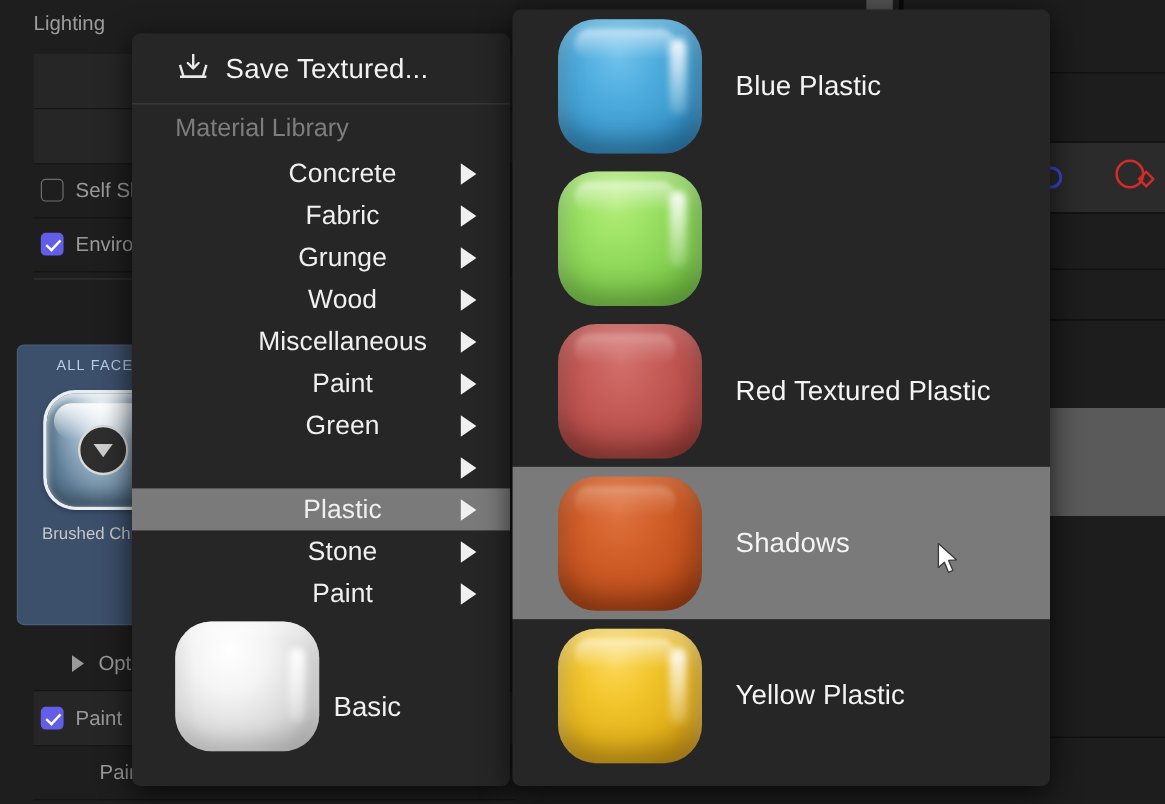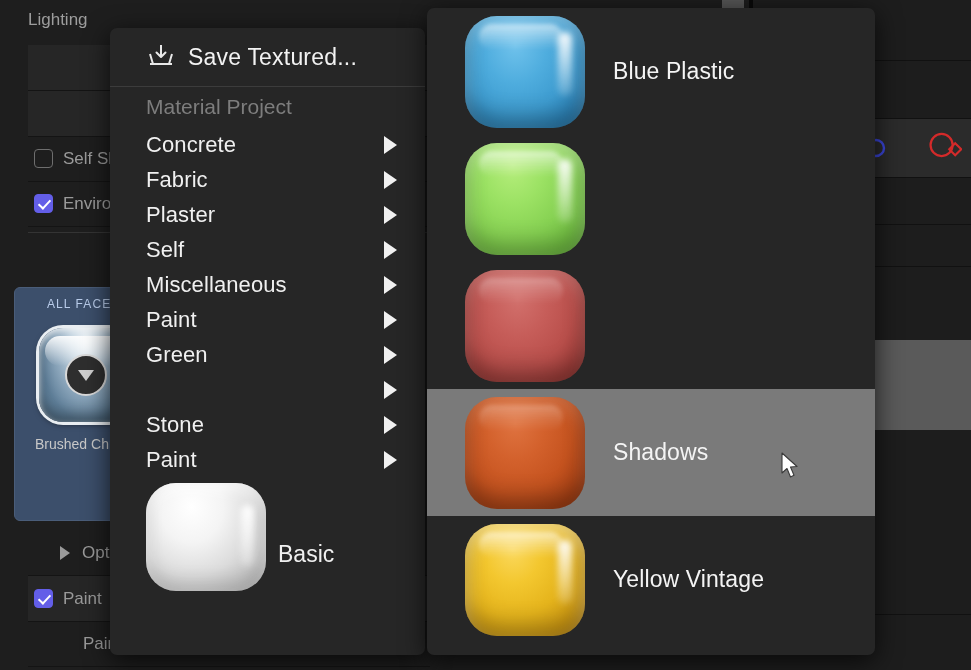--- a/index.html
+++ b/index.html
@@ -58,21 +58,21 @@
     background:#262626;border-radius:7px;
     box-shadow:0 6px 26px rgba(0,0,0,.72);
     overflow:hidden;
   }
   .menu-top{height:58px;position:relative;}
   .save-item{position:absolute;left:0;top:0;width:315px;height:58px;display:flex;align-items:center;}
   .save-icon{margin-left:36px;width:30px;height:30px;position:relative;flex:none;}
   .save-label{margin-left:12px;color:#f2f2f2;font-size:23px;letter-spacing:.2px;}
   .sep{height:1px;background:#3c3c3c;margin:0;}
   .lib-header{height:40px;display:flex;align-items:center;color:#7d7d7d;font-size:21px;padding-left:36px;}
-  .mrow{height:35px;display:flex;align-items:center;position:relative;}
+  .mrow{height:35px;display:flex;align-items:center;position:relative;justify-content:center;}
   .mrow .mlabel{padding-left:36px;color:#f0f0f0;font-size:22px;letter-spacing:.1px;}
   .mrow .arrow{position:absolute;right:28px;top:50%;transform:translateY(-50%);
     width:0;height:0;border-top:9px solid transparent;border-bottom:9px solid transparent;
     border-left:13px solid #f0f0f0;}
   .mrow.selected{background:#7a7a7a;}
   .basic-row{height:120px;display:flex;align-items:center;position:relative;}
   .basic-sw{margin-left:36px;width:120px;height:108px;border-radius:30px;flex:none;position:relative;
     background:radial-gradient(ellipse at 38% 22%, #ffffff 0%, #f4f4f4 30%, #dcdcdc 58%, #bcbcbc 82%, #a8a8a8 100%);
     box-shadow:inset 0 -10px 18px rgba(0,0,0,.12), inset 0 8px 14px rgba(255,255,255,.6);}
   .basic-sw::after{content:"";position:absolute;right:12px;top:22px;width:13px;height:62px;border-radius:9px;
@@ -200,51 +200,55 @@
             <path d="M4 12 L7 22 L23 22 L26 12" stroke="#e8e8e8" stroke-width="2" fill="none" stroke-linejoin="round"></path>
             <path d="M4 22 L26 22" stroke="#e8e8e8" stroke-width="2" fill="none"></path>
           </svg>
         </span>
         <span class="save-label">Save Textured...</span>
       </div>
     </div>
 
     <div class="sep"></div>
 
-    <div class="lib-header">Material Project</div>
+    <div class="lib-header">Material Library</div>
 
     <div class="mrow">
       <span class="mlabel">Concrete</span>
       <span class="arrow"></span>
     </div>
     <div class="mrow">
       <span class="mlabel">Fabric</span>
       <span class="arrow"></span>
     </div>
     <div class="mrow">
-      <span class="mlabel">Plaster</span>
-      <span class="arrow"></span>
-    </div>
-    <div class="mrow">
-      <span class="mlabel">Self</span>
+      <span class="mlabel">Grunge</span>
+      <span class="arrow"></span>
+    </div>
+    <div class="mrow">
+      <span class="mlabel">Wood</span>
       <span class="arrow"></span>
     </div>
     <div class="mrow">
       <span class="mlabel">Miscellaneous</span>
       <span class="arrow"></span>
     </div>
     <div class="mrow">
       <span class="mlabel">Paint</span>
       <span class="arrow"></span>
     </div>
     <div class="mrow">
       <span class="mlabel">Green</span>
       <span class="arrow"></span>
     </div>
     <div class="mrow">
+      <span class="arrow"></span>
+    </div>
+    <div class="mrow selected">
+      <span class="mlabel">Plastic</span>
       <span class="arrow"></span>
     </div>
     <div class="mrow">
       <span class="mlabel">Stone</span>
       <span class="arrow"></span>
     </div>
     <div class="mrow">
       <span class="mlabel">Paint</span>
       <span class="arrow"></span>
     </div>
@@ -272,37 +276,38 @@
         <span class="toph"></span>
         <span class="gloss"></span>
       </span>
     </div>
 
     <div class="srow">
       <span class="sw" style="background:radial-gradient(ellipse at 44% 26%, #d2706c 0%, #c65d59 32%, #b94f4b 60%, #9d3b37 86%, #8b322e 100%);
                    box-shadow:inset 0 -12px 22px rgba(0,0,0,.3), inset 0 10px 16px rgba(255,255,255,.16);">
         <span class="toph" style="opacity:.5"></span>
       </span>
+      <span class="slabel">Red Textured Plastic</span>
     </div>
 
     <div class="srow selected">
       <span class="sw" style="background:radial-gradient(ellipse at 42% 24%, #df7340 0%, #d3612c 30%, #c5531f 58%, #a63f13 86%, #93360f 100%);
                    box-shadow:inset 0 -12px 22px rgba(0,0,0,.3), inset 0 10px 16px rgba(255,255,255,.14);">
         <span class="toph" style="opacity:.45"></span>
       </span>
       <span class="slabel">Shadows</span>
     </div>
 
     <div class="srow">
       <span class="sw" style="background:radial-gradient(ellipse at 40% 22%, #fbd95e 0%, #f3c72f 28%, #e5b41c 56%, #c99310 84%, #b8820b 100%);
                    box-shadow:inset 0 -12px 22px rgba(0,0,0,.26), inset 0 10px 18px rgba(255,255,255,.42);">
         <span class="toph"></span>
         <span class="gloss"></span>
       </span>
-      <span class="slabel">Yellow Vintage</span>
+      <span class="slabel">Yellow Plastic</span>
     </div>
   </div>
 
   <svg class="cursor" style="left:780px;top:452px;" viewBox="0 0 20 28">
     <path d="M2 1 L2 21 L7 16.5 L10.5 25 L14 23.3 L10.5 15 L17 14.5 Z" fill="#ffffff" stroke="#3a3a3a" stroke-width="1.1" stroke-linejoin="round"></path>
   </svg>
 
 </div>
 
 </body></html>

